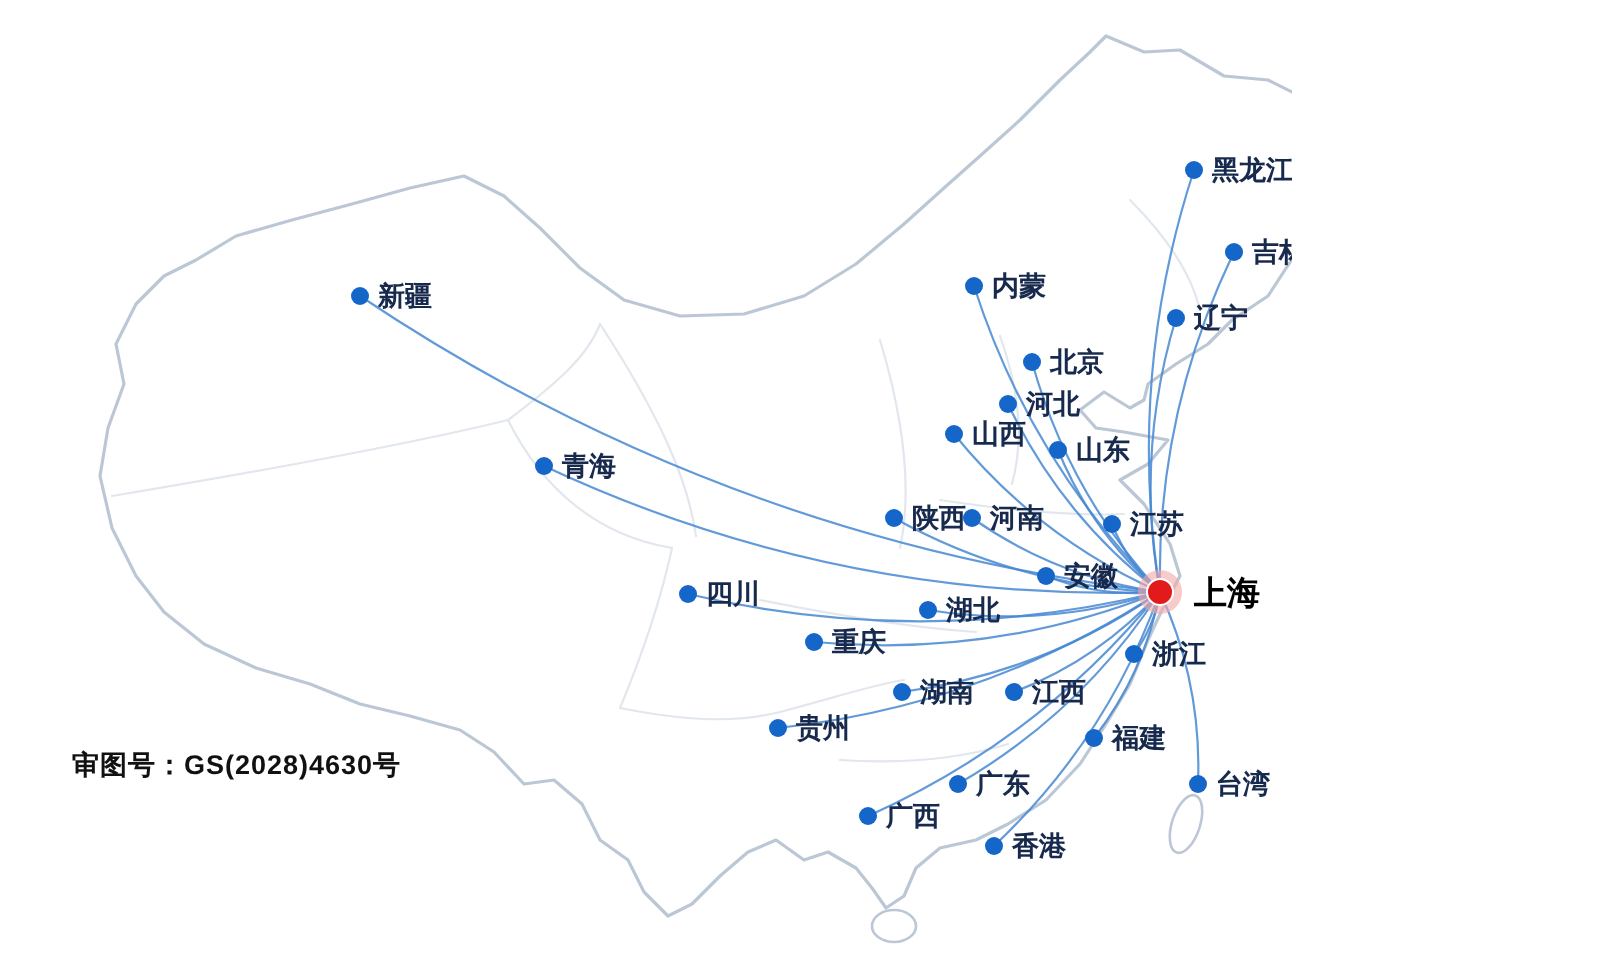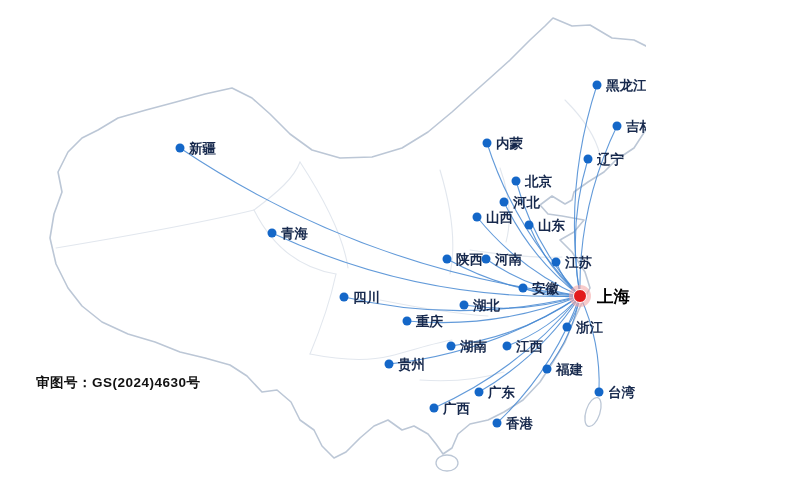--- a/index.html
+++ b/index.html
@@ -131,21 +131,21 @@
         <circle cx="497" cy="423" r="4.5" fill="#1467c8"></circle>
         <text x="506" y="427.5" class="province-label" fill="#17294d">香港</text>
       </g>
     <g id="hub-marker">
         <circle cx="580" cy="296" r="11" fill="#f3a9a9" opacity="0.6"></circle>
         <circle cx="580" cy="296" r="6.5" fill="#e31a1c" stroke="#ffffff" stroke-width="1"></circle>
         <text x="597" y="302" class="hub-label" fill="#000000">上海</text>
       </g>
   </svg>
 
-  <div class="caption">审图号：GS(2024)4630号</div>
+  <div class="caption">审图号：GS(2028)4630号</div>
 
   <div class="inset">
     <svg width="135" height="141" viewBox="0 0 135 141">
       <g>
         <line class="dash" x1="16" y1="34" x2="16" y2="41"></line>
         <line class="dash" x1="13" y1="64" x2="14" y2="71"></line>
         <line class="dash" x1="18" y1="94" x2="20" y2="101"></line>
         <line class="dash" x1="32" y1="116" x2="37" y2="121"></line>
         <line class="dash" x1="58" y1="127" x2="64" y2="129"></line>
         <line class="dash" x1="87" y1="123" x2="92" y2="120"></line>

